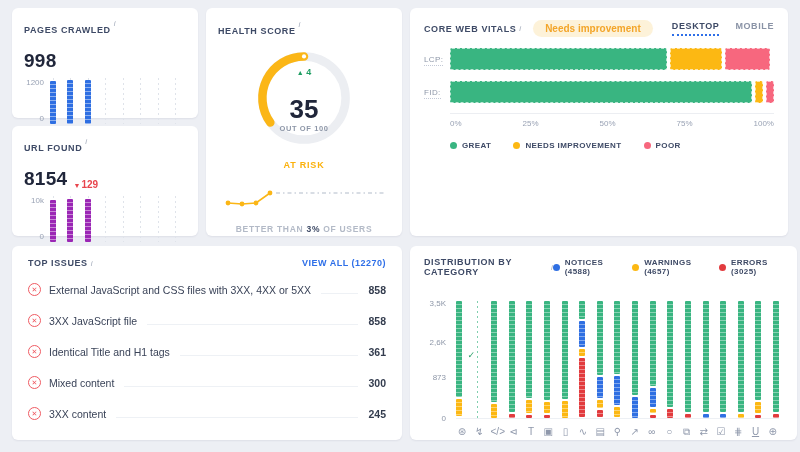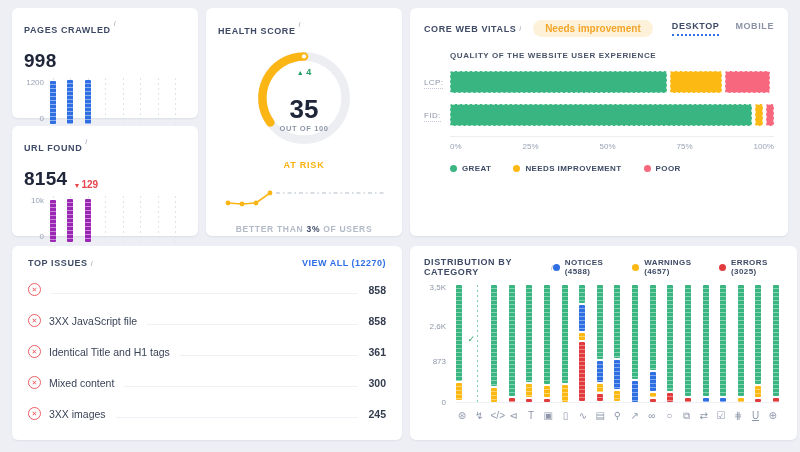--- a/index.html
+++ b/index.html
@@ -64,21 +64,21 @@
   .issue-list { margin-top:6px; }
   .issue-row { display:flex; align-items:center; height:31px; }
   .issue-icon { width:13px; height:13px; border:1.3px solid #ef5b63; border-radius:50%; color:#ef5b63; font-size:7px; line-height:11px; text-align:center; flex:none; font-weight:700; }
   .issue-text { font-size:10.5px; color:#3a4358; margin-left:8px; white-space:nowrap; }
   .issue-leader { flex:1; border-bottom:1px solid #eef1f5; margin:0 10px; height:1px; transform:translateY(4px); }
   .issue-count { font-size:10.5px; font-weight:600; color:#333c4e; }
 
   
   .dist-head { display:flex; align-items:center; }
   .dist-legend { margin-left:auto; display:flex; gap:14px;align-items:center; }
-  .dist-chart { position:relative; margin-top:8px; height:118px; }
+  .dist-chart { position:relative; margin-top:24px; height:118px; }
   .dist-ylab { position:absolute; left:0; top:0; bottom:0; width:26px; }
   .dist-ylab span { position:absolute; right:4px; font-size:8px; color:#8e97a8; transform:translateY(-50%); }
   .dist-bars { position:absolute; left:32px; right:4px; top:0; bottom:0; display:flex; justify-content:space-between; border-bottom:1px solid #edf0f4; }
   .dist-bar { width:6px; height:100%; display:flex; flex-direction:column; gap:2px; position:relative; }
   .dist-seg { width:6px; border-radius:1px; background-image:repeating-linear-gradient(180deg,rgba(255,255,255,0) 0 3px,rgba(255,255,255,.4) 3px 4px); }
   .dist-bar .zero-line { position:absolute; left:50%; top:0; bottom:0; width:1px; background:repeating-linear-gradient(180deg,#7fcfae 0 2px,transparent 2px 5px); }
   .dist-bar .check { position:absolute; top:42%; left:-6px; color:#2da06a; font-size:9px; font-weight:700; }
   .dist-icons { display:flex; justify-content:space-between; margin:7px 0 0 32px; padding-right:4px; }
   .dist-icons .cat-icon { width:12px; text-align:center; font-size:10px; color:#8f98ab; cursor:pointer; }
   .cat-icon[data-name="underline-icon"] { text-decoration:underline; }
@@ -202,21 +202,20 @@
 <div class="card" id="card-cwv" data-name="core-web-vitals-card">
   <div class="cwv-head">
     <span class="card-title" data-name="core-web-vitals-title">CORE WEB VITALS</span>
       <span class="info" data-name="info-icon">i</span>
     <span class="badge" data-name="status-badge">Needs improvement</span>
     <div class="tabs" id="cwv-tabs">
         <div class="tab active" data-name="tab-desktop">DESKTOP</div>
         <div class="tab" data-name="tab-mobile">MOBILE</div>
       </div>
   </div>
-  <div class="cwv-subtitle" data-name="cwv-subtitle">QUALITY OF THE WEBSITE USER EXPERIENCE</div>
   <div class="cwv-rows" id="cwv-rows">
       <div class="cwv-row" data-name="cwv-row">
         <div class="cwv-label" data-name="cwv-row-label"><span>LCP:</span></div>
         <div class="cwv-track" data-name="cwv-bar-track">
           <div class="cwv-seg" data-name="great-segment" style="width: 67%; background-color: rgb(57, 181, 129);"></div>
           <div class="cwv-seg" data-name="needs-improvement-segment" style="width: 16%; background-color: rgb(252, 184, 19);"></div>
           <div class="cwv-seg" data-name="poor-segment" style="width: 14%; background-color: rgb(247, 103, 126);"></div>
         </div>
       </div>
       <div class="cwv-row" data-name="cwv-row">
@@ -253,20 +252,21 @@
 
 <div class="card" id="card-issues" data-name="top-issues-card">
   <div class="issues-head">
     <span class="card-title" data-name="top-issues-title">TOP ISSUES</span>
       <span class="info" data-name="info-icon">i</span>
     <span class="view-all" data-name="view-all-link">VIEW ALL (12270)</span>
   </div>
   <div class="issue-list" id="issue-list">
       <div class="issue-row" data-name="issue-row">
         <span class="issue-icon" data-name="error-circle-icon">✕</span>
+        <span class="issue-text" data-name="issue-text">External JavaScript and CSS files with 3XX, 4XX or 5XX</span>
         <span class="issue-leader" data-name="leader-line"></span>
         <span class="issue-count" data-name="issue-count">858</span>
       </div>
       <div class="issue-row" data-name="issue-row">
         <span class="issue-icon" data-name="error-circle-icon">✕</span>
         <span class="issue-text" data-name="issue-text">3XX JavaScript file</span>
         <span class="issue-leader" data-name="leader-line"></span>
         <span class="issue-count" data-name="issue-count">858</span>
       </div>
       <div class="issue-row" data-name="issue-row">
@@ -276,21 +276,21 @@
         <span class="issue-count" data-name="issue-count">361</span>
       </div>
       <div class="issue-row" data-name="issue-row">
         <span class="issue-icon" data-name="error-circle-icon">✕</span>
         <span class="issue-text" data-name="issue-text">Mixed content</span>
         <span class="issue-leader" data-name="leader-line"></span>
         <span class="issue-count" data-name="issue-count">300</span>
       </div>
       <div class="issue-row" data-name="issue-row">
         <span class="issue-icon" data-name="error-circle-icon">✕</span>
-        <span class="issue-text" data-name="issue-text">3XX images</span>
+        <span class="issue-text" data-name="issue-text">3XX content</span>
         <span class="issue-leader" data-name="leader-line"></span>
         <span class="issue-count" data-name="issue-count">245</span>
       </div>
     </div>
 </div>
 
 <div class="card" id="card-dist" data-name="distribution-card">
   <div class="dist-head">
     <span class="card-title" data-name="distribution-title">DISTRIBUTION BY CATEGORY</span>
       <span class="info" data-name="info-icon">i</span>

